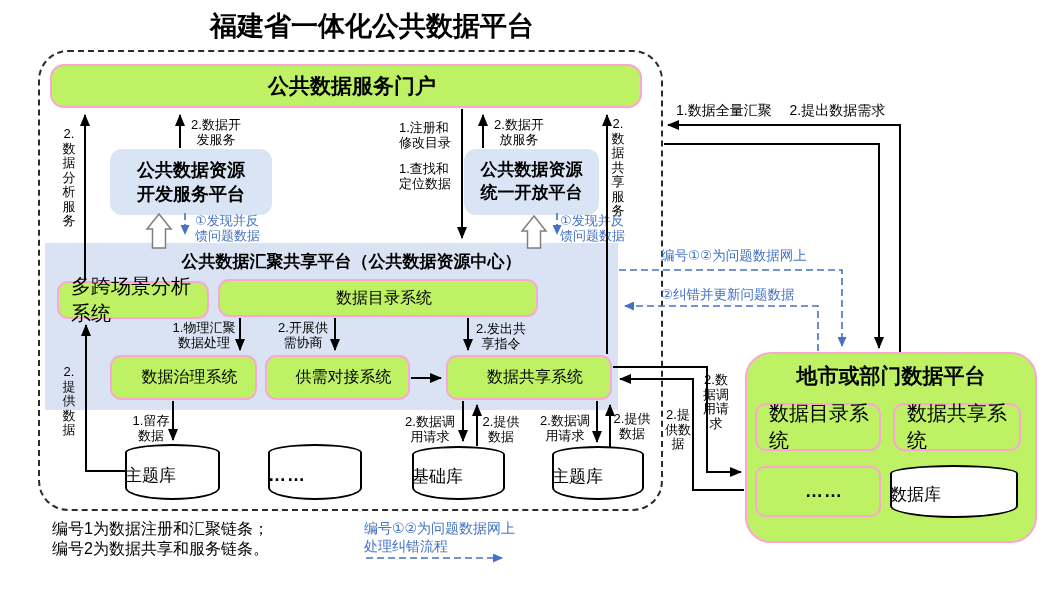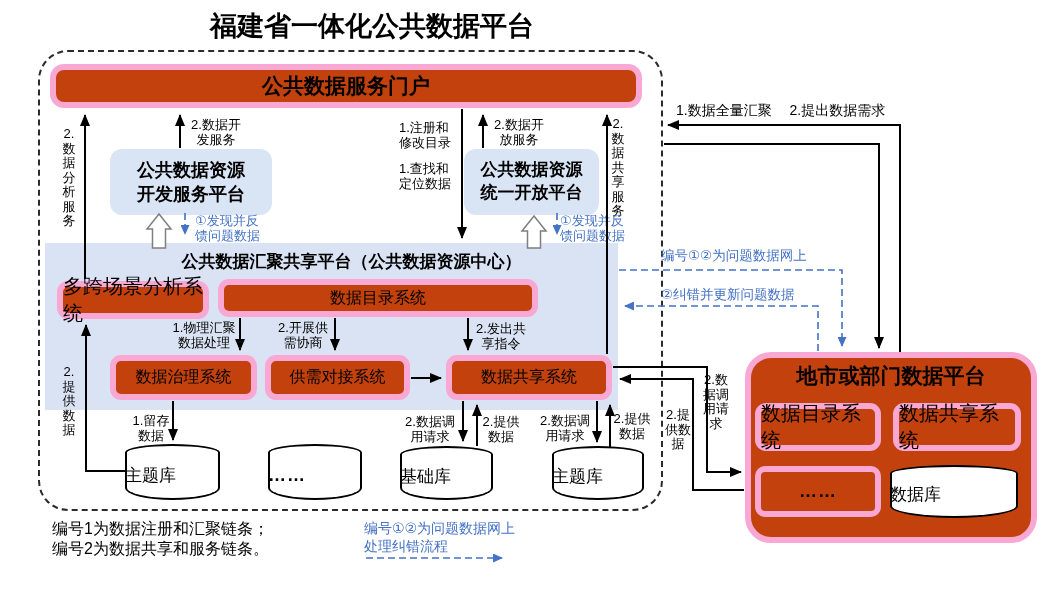--- a/index.html
+++ b/index.html
@@ -6,22 +6,22 @@
   #stage{
     position:relative;width:1052px;height:590px;background:#fff;overflow:hidden;
     font-family:"Liberation Sans","DejaVu Sans",sans-serif;color:#000;
   }
   .abs{position:absolute;box-sizing:border-box;}
   .pre{white-space:pre-line;}
   .nowrap{white-space:nowrap;}
   .center{text-align:center;}
   .main-title{font-size:27px;font-weight:bold;z-index:4;}
   .boundary{border:2px dashed #2b2b2b;border-radius:30px;z-index:1;}
-  .box{background:#c2410c;border:6px solid #f9a8d4;border-radius:10px;display:flex;
-       align-items:center;justify-content:center;z-index:3;}
+  .box{background:#bef264;border:2px solid #f9a8d4;border-radius:10px;display:flex;
+       align-items:center;justify-content:center;z-index:3;padding-left:12px;}
   .portal{border-radius:14px;font-size:21px;font-weight:bold;}
   .platform{background:var(--platform-fill);border:none;border-radius:12px;
             font-size:18px;font-weight:bold;line-height:1.35;text-align:center;z-index:3;
             display:flex;align-items:center;justify-content:center;}
   .band{background:var(--band-fill);z-index:2;}
   .band-title{font-size:17px;font-weight:bold;z-index:3;}
   .sys{font-size:16px;border-radius:11px;}
   .sys-sm{font-size:20px;}
   .lbl{font-size:13px;line-height:1.18;z-index:4;}
   .lbl14{font-size:14px;line-height:1.3;z-index:4;}
@@ -74,21 +74,21 @@
   <div class="abs cylinder" style="left:125px;top:444px;width:95px;height:56px;">
     <div class="cyl-top"></div>
     <div class="cyl-body"></div>
     <div class="cyl-label">主题库</div>
   </div>
   <div class="abs cylinder" style="left:268px;top:444px;width:94px;height:56px;">
     <div class="cyl-top"></div>
     <div class="cyl-body"></div>
     <div class="cyl-label dots">……</div>
   </div>
-  <div class="abs cylinder" style="left:400px;top:446px;width:93px;height:54px;">
+  <div class="abs cylinder" style="left:412px;top:446px;width:93px;height:54px;">
     <div class="cyl-top"></div>
     <div class="cyl-body"></div>
     <div class="cyl-label">基础库</div>
   </div>
   <div class="abs cylinder" style="left:552px;top:446px;width:92px;height:54px;">
     <div class="cyl-top"></div>
     <div class="cyl-body"></div>
     <div class="cyl-label">主题库</div>
   </div>
 

